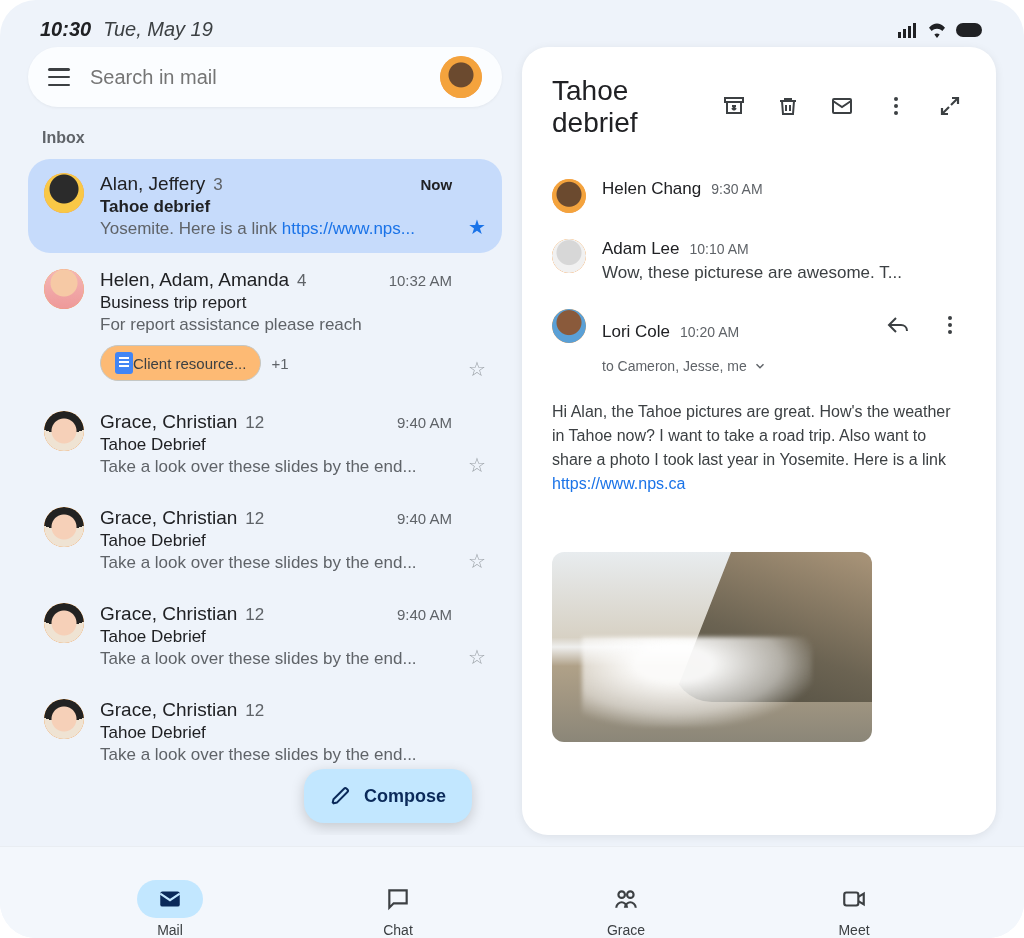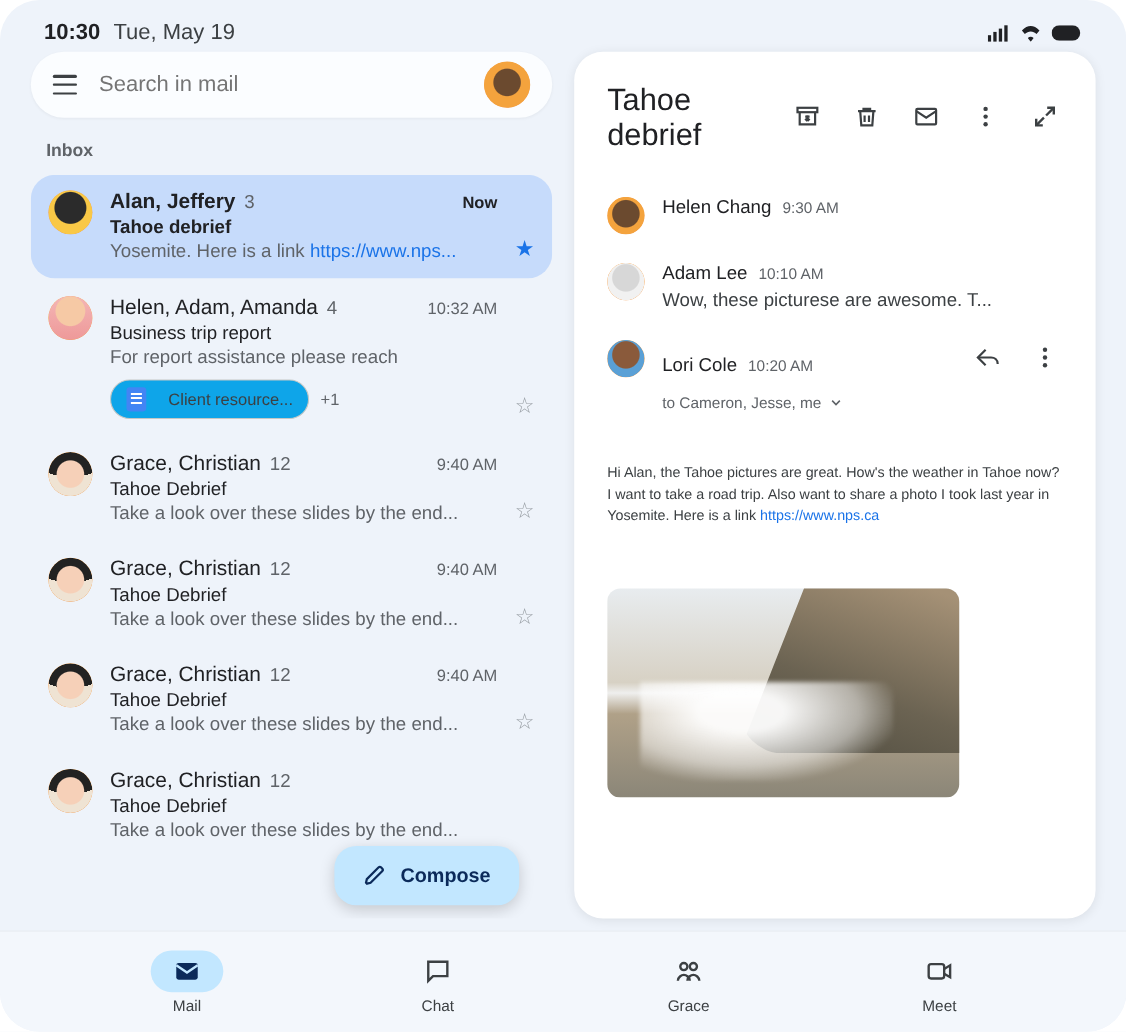--- a/index.html
+++ b/index.html
@@ -19,21 +19,21 @@
   .device{
     width:1024px;height:938px;position:relative;
     background:var(--bg);
     border-radius:36px;
     overflow:hidden;
   }
 
   
   .status-bar{
     display:flex;align-items:center;justify-content:space-between;
-    padding:18px 40px 6px 40px;font-size:20px;color:#3c4043;
+    padding:18px 40px 6px 40px;font-size:20px;color:#3c4043;font-style:italic;
   }
   .status-left{display:flex;gap:12px;align-items:baseline}
   .status-left .time{font-weight:600;color:#202124}
   .status-right{display:flex;gap:8px;align-items:center}
   .status-right svg{fill:#202124}
 
   
   .split{display:flex;gap:20px;padding:0 28px;height:calc(100% - 150px)}
   .left-pane{flex:1;min-width:0;display:flex;flex-direction:column}
   .right-pane{flex:1;min-width:0}
@@ -56,36 +56,36 @@
   
   .threads{flex:1;overflow:hidden;display:flex;flex-direction:column;gap:2px;position:relative}
   .thread{
     display:flex;gap:16px;padding:14px 16px;border-radius:22px;cursor:pointer;
   }
   .thread.selected{background:#c6dbfb}
   .thread .av{flex:none}
   .thread-main{flex:1;min-width:0}
   .thread-top{display:flex;align-items:baseline;gap:8px}
   .thread-senders{font-size:19px;color:#202124}
-  .thread-senders.bold{font-weight:700}
+  .thread-senders.bold{font-weight:400}
   .thread-count{color:#5f6368;font-size:17px}
   .thread-time{margin-left:auto;font-size:15px;color:#5f6368}
   .thread-time.bold{font-weight:700;color:#202124}
   .thread-subject{font-size:17px;color:#202124;margin-top:2px}
   .thread-subject.bold{font-weight:700}
   .thread-snippet{font-size:17px;color:#5f6368;white-space:nowrap;overflow:hidden;text-overflow:ellipsis;margin-top:2px}
   .thread-snippet a{color:var(--blue);text-decoration:none}
   .thread-side{display:flex;flex-direction:column;align-items:flex-end;justify-content:space-between}
   .star{font-size:20px;color:#9aa0a6}
   .star.filled{color:#1a73e8}
 
   .chip-row{display:flex;align-items:center;gap:10px;margin-top:10px}
   .chip{
-    display:inline-flex;align-items:center;gap:20px;
-    border:1px solid #c4c7c5;border-radius:999px;padding:6px 14px;font-size:15px;color:#3c4043;background:#0ea5e9;
+    display:inline-flex;align-items:center;gap:0;
+    border:1px solid #c4c7c5;border-radius:999px;padding:6px 14px;font-size:15px;color:#3c4043;background:#fdba74;
   }
   .chip .doc-icon{width:18px;height:22px;background:#4285f4;border-radius:3px;position:relative;flex:none}
   .chip .doc-icon::after{content:"";position:absolute;inset:5px 4px;background:repeating-linear-gradient(#fff,#fff 2px,transparent 2px,transparent 4px)}
   .chip-more{color:#5f6368;font-size:15px}
 
   
   .compose{
     position:absolute;right:30px;bottom:12px;
     background:#c2e7ff;color:#0b2a5a;font-weight:600;font-size:18px;
     border:none;border-radius:20px;padding:16px 26px;display:flex;align-items:center;gap:12px;
@@ -108,21 +108,21 @@
   .messages{margin-top:40px;display:flex;flex-direction:column;gap:26px;overflow:auto}
   .msg{display:flex;gap:16px}
   .msg-body{flex:1;min-width:0}
   .msg-top{display:flex;align-items:baseline;gap:10px}
   .msg-name{font-size:17px;color:#202124;font-weight:500}
   .msg-time{font-size:14px;color:#5f6368}
   .msg-sub{font-size:14px;color:#5f6368;margin-top:14px;display:flex;align-items:center;gap:6px}
   .msg-snippet{font-size:17px;color:#3c4043;margin-top:4px;white-space:nowrap;overflow:hidden;text-overflow:ellipsis}
   .msg-actions{margin-left:auto;display:flex;gap:20px;color:#5f6368}
 
-  .full-body{font-size:13px;color:#3c4043;line-height:1.5;margin-top:20px}
+  .full-body{font-size:16px;color:#3c4043;line-height:1.5;}
   .full-body a{color:var(--blue);text-decoration:none}
 
   .photo{
     margin-top:30px;width:320px;height:190px;border-radius:12px;overflow:hidden;
     background:linear-gradient(180deg,#e8ecef 0%,#d7d1c4 45%,#efefee 50%,#b0a188 60%,#8b8678 100%);
     position:relative;
   }
   .photo::before{
     content:"";position:absolute;right:-10px;top:-10px;width:210px;height:160px;
     background:linear-gradient(200deg,#a59176 10%,#6b6352 60%,#4e4b3f 100%);
@@ -131,21 +131,21 @@
   }
   .photo::after{
     content:"";position:absolute;left:30px;bottom:15px;width:230px;height:90px;
     background:radial-gradient(ellipse at 40% 30%, rgba(255,255,255,.95) 20%, rgba(255,255,255,.5) 55%, transparent 75%);
     filter:blur(2px);
   }
 
   
   .navbar{
     position:absolute;left:0;right:0;bottom:0;height:92px;background:#f3f7fc;
-    display:flex;justify-content:space-around;align-items:center;padding:0 56px;
+    display:flex;justify-content:space-around;align-items:flex-end;padding:0 56px;
     border-top:1px solid rgba(0,0,0,.04)
   }
   .nav-item{display:flex;flex-direction:column;align-items:center;gap:4px;cursor:pointer;color:#3c4043}
   .nav-item .pill{padding:6px 20px;border-radius:999px;display:flex;align-items:center;justify-content:center}
   .nav-item.active .pill{background:#c2e7ff}
   .nav-item svg{width:26px;height:26px}
   .nav-item .lbl{font-size:14px}
 
   
   .face{width:100%;height:100%;border-radius:50%}

